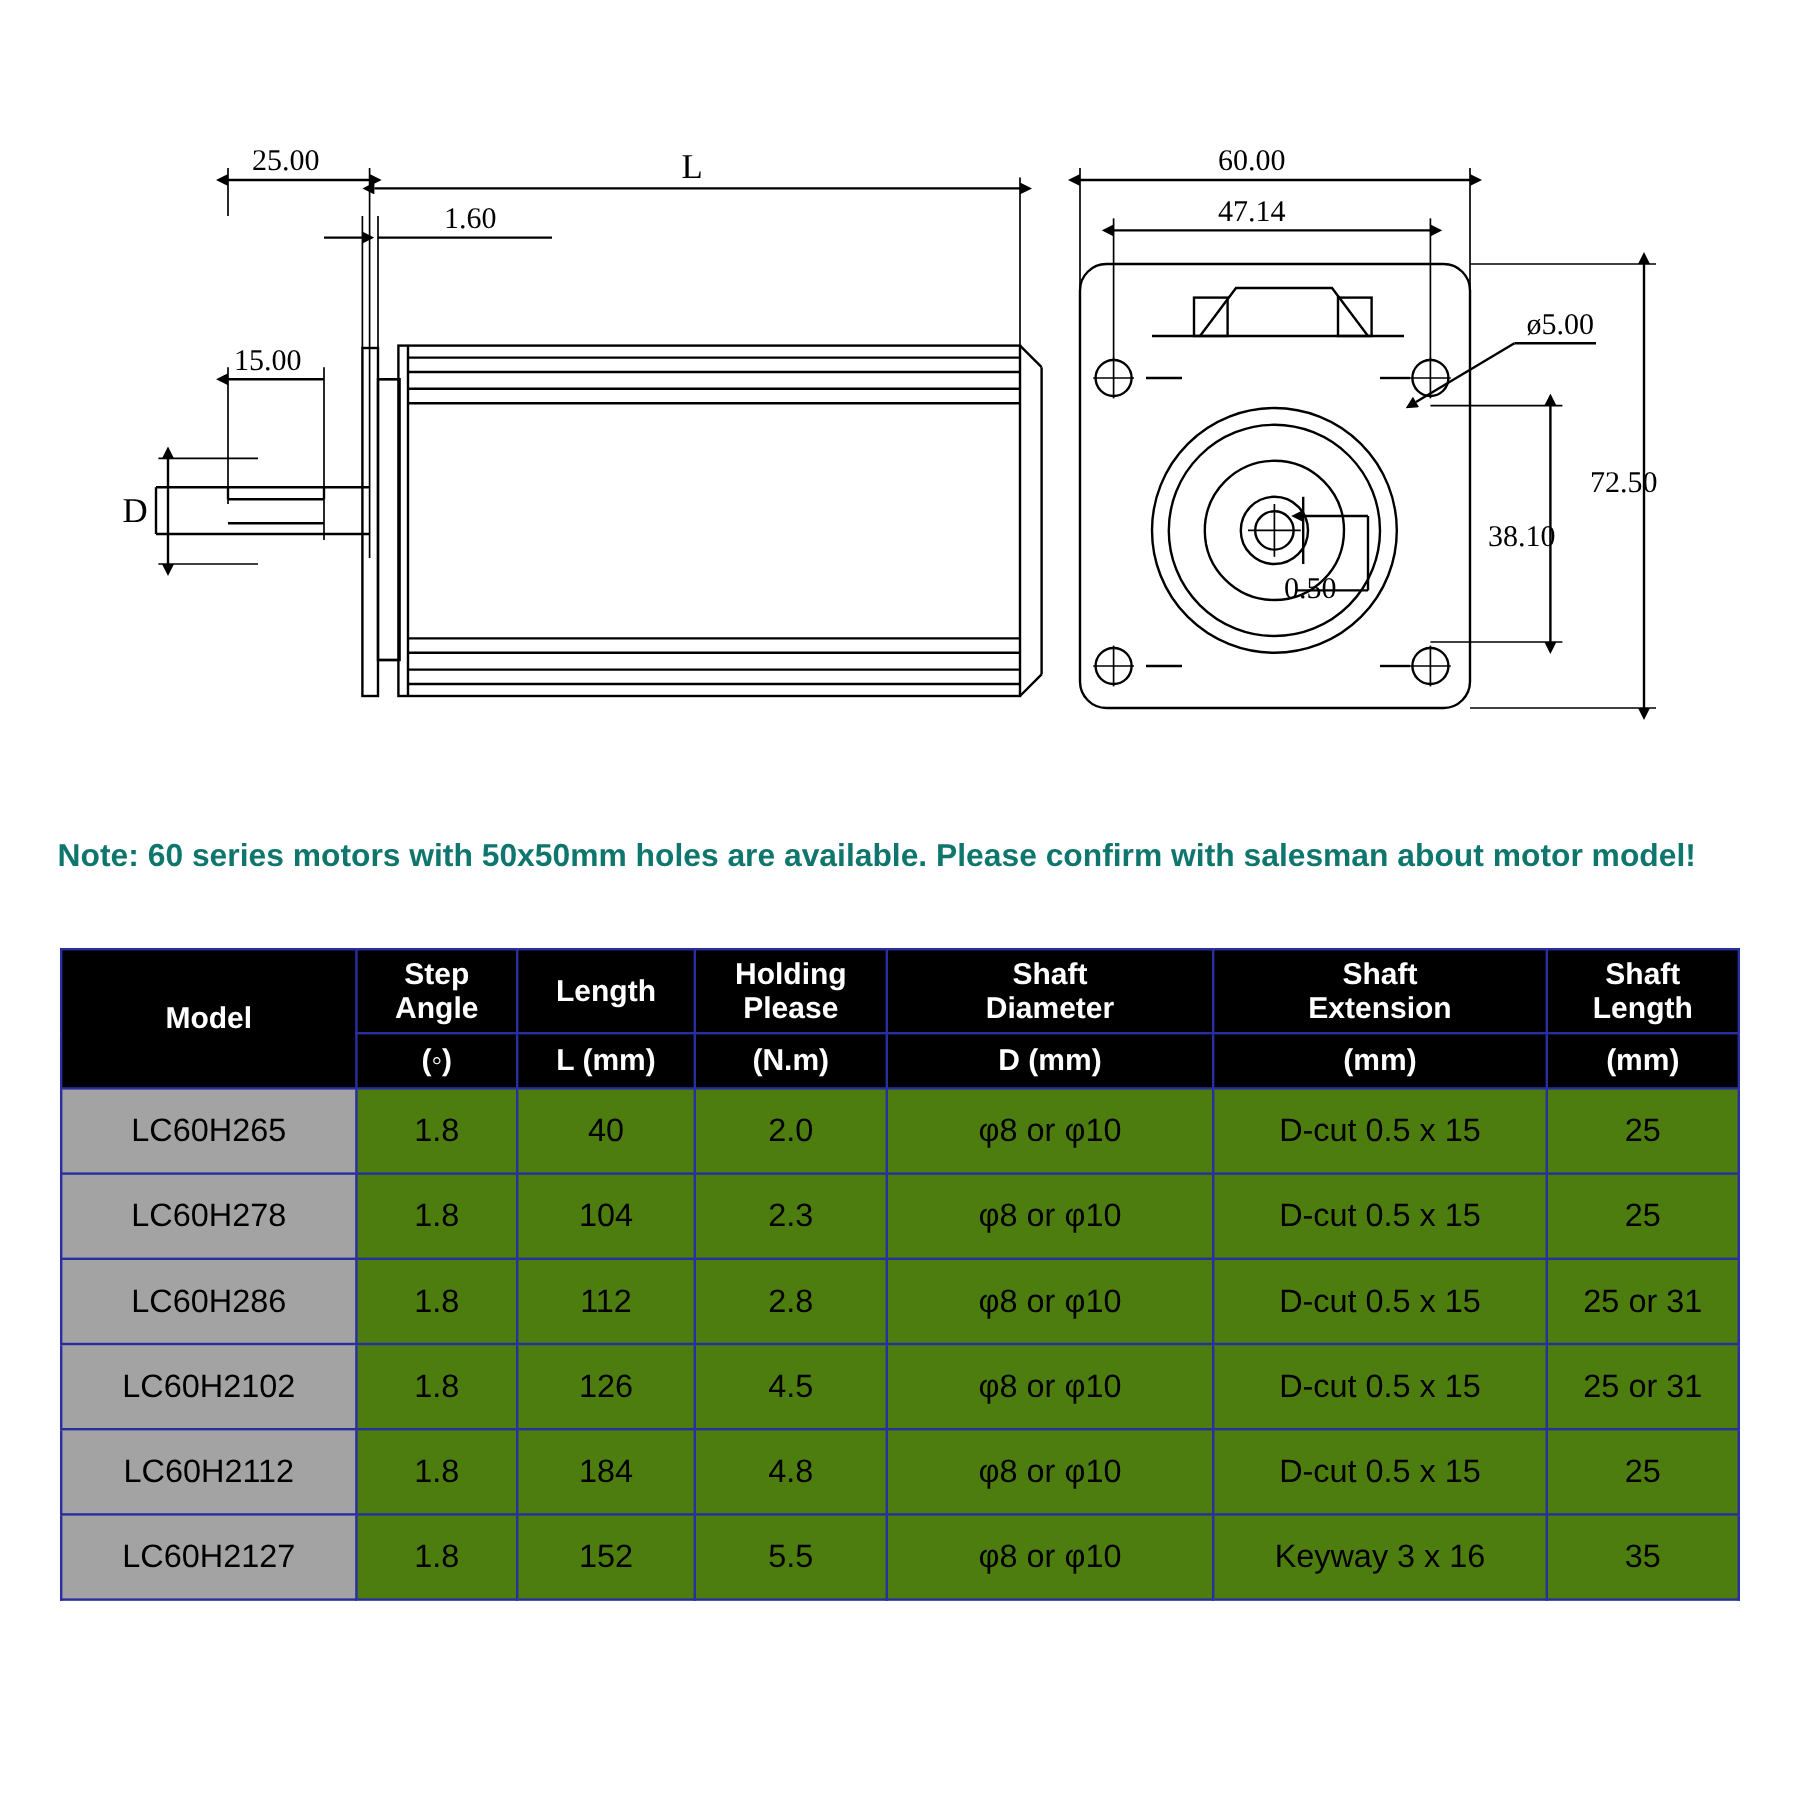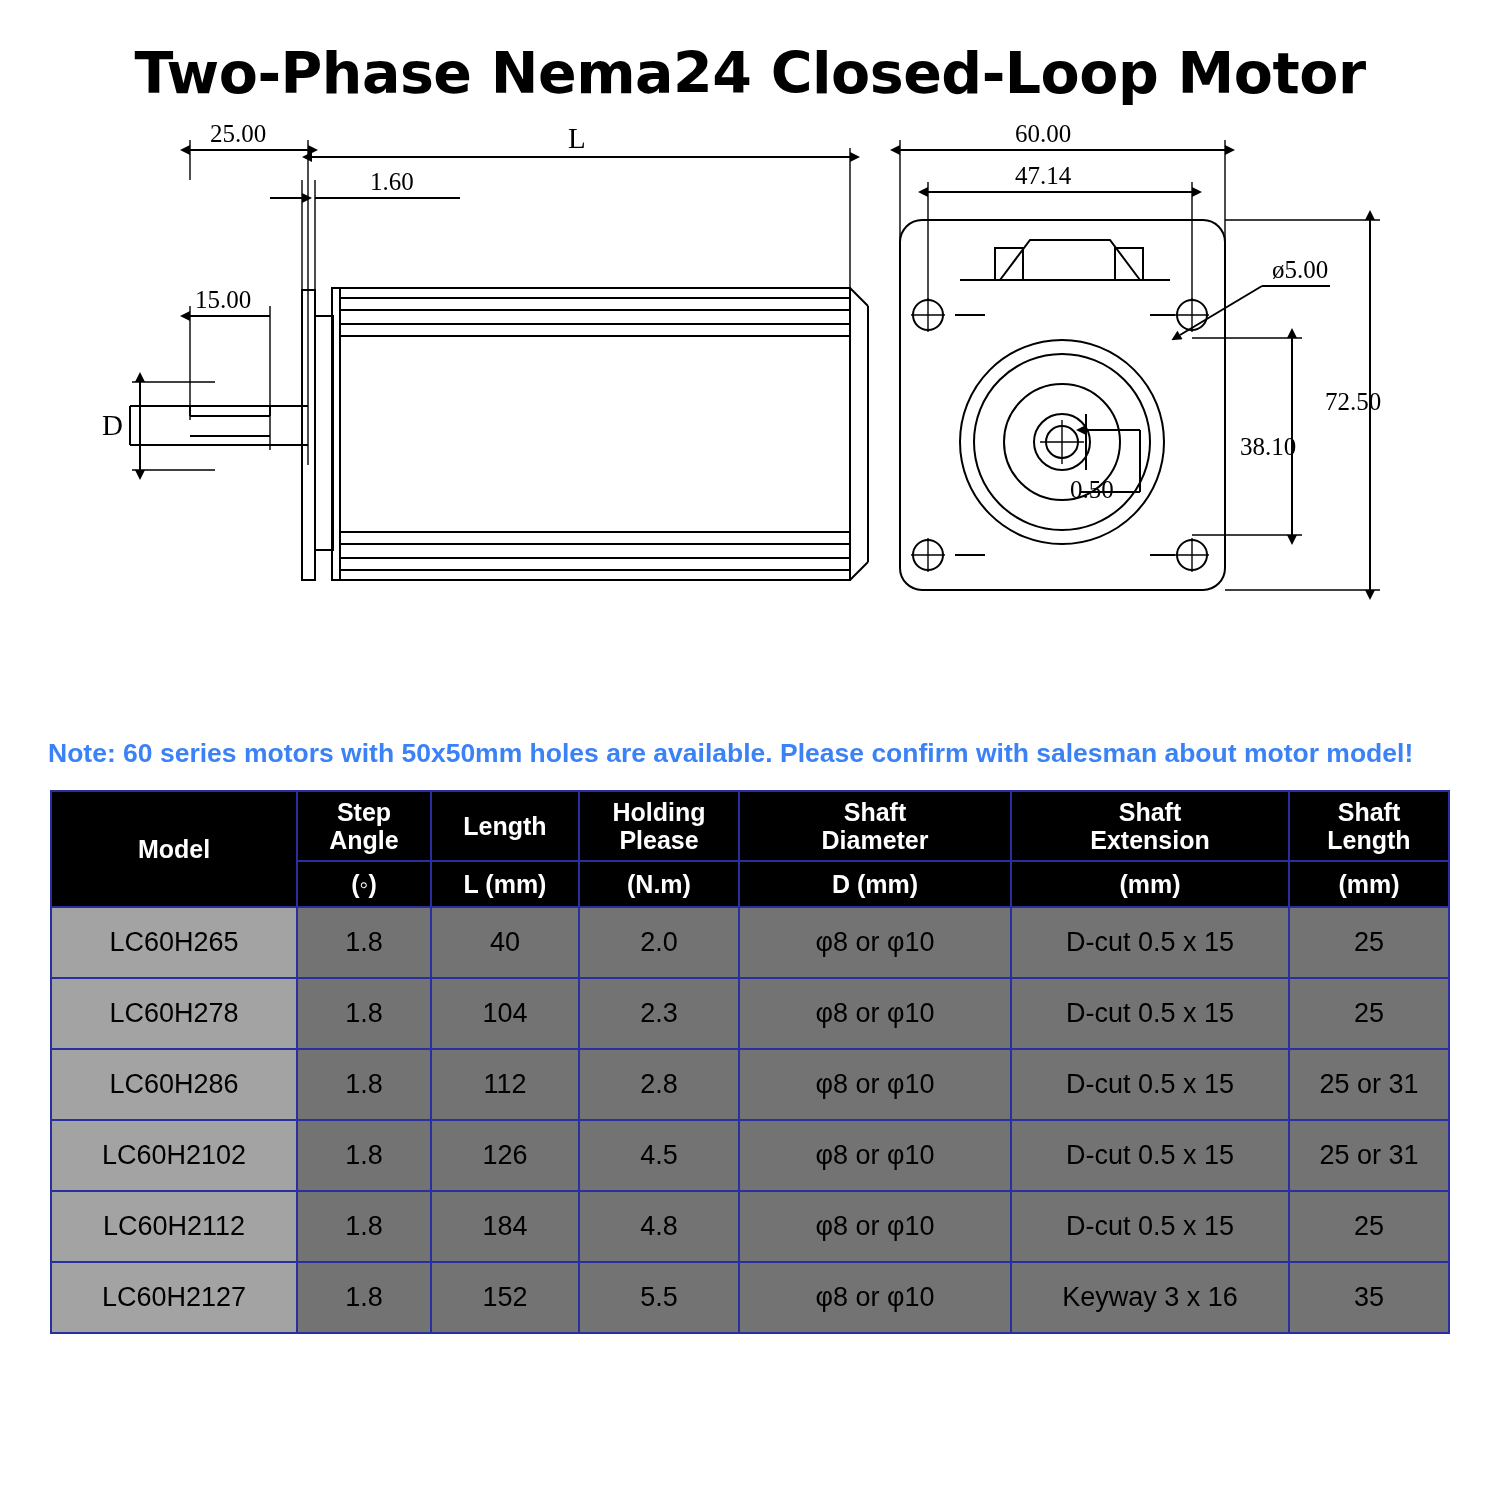--- a/index.html
+++ b/index.html
@@ -56,26 +56,25 @@
     font-size: 27px;
     font-family: "Liberation Sans", sans-serif;
   }
 
   
   .note {
     position: absolute;
     top: 698px;
     left: 48px;
     width: 1410px;
-    color: #3b82f6;
+    color: #0f766e;
     font-size: 26.5px;
     font-weight: bold;
     line-height: 1.18;
     font-family: "Liberation Sans", sans-serif;
-    margin-top: 40px;
   }
 
   
   .table-wrap {
     position: absolute;
     top: 790px;
     left: 50px;
     width: 1398px;
   }
   table.spec {
@@ -98,21 +97,21 @@
     font-family: "Liberation Sans", sans-serif;
   }
   table.spec thead tr.units th {
     font-size: 25px;
     font-weight: bold;
     padding: 8px 4px;
   }
   table.spec tbody td {
     font-size: 27px;
     padding: 19px 4px;
-    background: #737373;
+    background: #4d7c0f;
     color: #000000;
     font-family: "Liberation Sans", sans-serif;
   }
   table.spec tbody td.model-cell {
     background: #a3a3a3;
   }
   .col-model { width: 246px; }
   .col-step  { width: 134px; }
   .col-len   { width: 148px; }
   .col-tor   { width: 160px; }
@@ -129,21 +128,20 @@
     font-family: "Liberation Serif", serif;
     font-size: 29px;
     fill: #000;
   }
 </style>
 </head>
 <body>
 
 <div class="page">
 
-  <div class="title">Two-Phase Nema24 Closed-Loop Motor</div>
 
   <div class="drawing">
     <svg width="1420" height="520" viewBox="0 0 1420 520" xmlns="http://www.w3.org/2000/svg">
       <defs>
         <marker id="arrL" markerWidth="12" markerHeight="10" refX="10" refY="5" orient="auto" markerUnits="userSpaceOnUse">
           <path d="M10,0 L10,10 L0,5 z" fill="#000"></path>
         </marker>
         <marker id="arrR" markerWidth="12" markerHeight="10" refX="2" refY="5" orient="auto" markerUnits="userSpaceOnUse">
           <path d="M2,0 L2,10 L12,5 z" fill="#000"></path>
         </marker>

